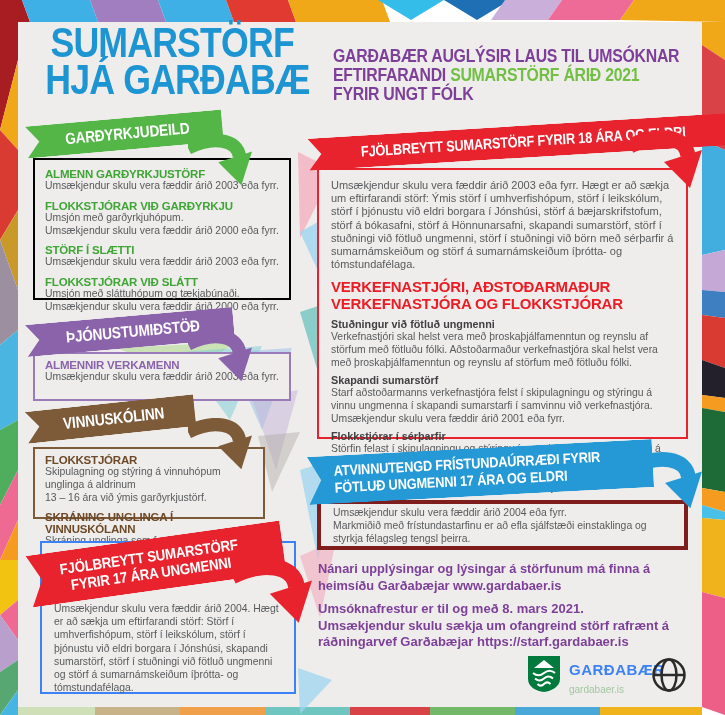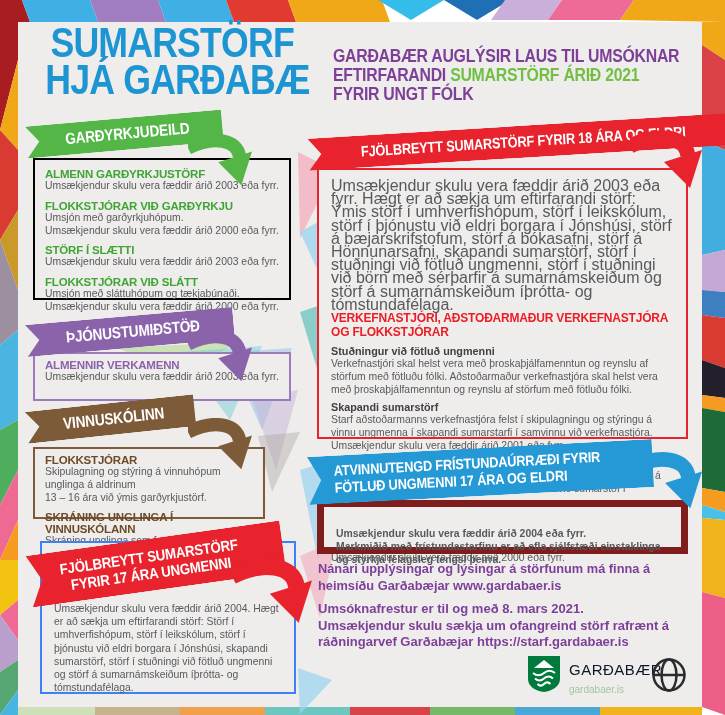--- a/index.html
+++ b/index.html
@@ -34,47 +34,47 @@
   #rib-fristund{left:308px;top:448px;background:#2599d6;transform:rotate(-3deg);
                font-size:14.5px;line-height:17px;padding:7px 16px 7px 26px;}
 
   
   .box{position:absolute;background:#eeedec;z-index:3;box-sizing:border-box;color:#58595b;}
   #box-garden{left:33px;top:158px;width:258px;height:142px;border:2px solid #000000;padding:8px 10px;}
   #box-service{left:33px;top:352px;width:258px;height:49px;border:2px solid #9a7ab8;padding:5px 10px;}
   #box-work{left:33px;top:447px;width:232px;height:72px;border:2px solid #7d5a38;padding:5px 10px;}
   #box-youth17{left:40px;top:541px;width:256px;height:153px;border:2px solid #3b82f6;}
   #box-adult18{left:317px;top:168px;width:371px;height:271px;border:2px solid #e8232e;padding:9px 12px;}
-  #box-fristund{left:317px;top:500px;width:371px;height:50px;border:7px solid #7f1d1d;padding:20px 12px;font-weight:bold;}
+  #box-fristund{left:317px;top:500px;width:371px;height:50px;border:4px solid #7f1d1d;padding:2px 12px;}
 
   .item{margin-bottom:7px;}
   .item-head{font-weight:700;font-size:11.5px;letter-spacing:-0.2px;}
   .g .item-head{color:#3fa535;}
   .p .item-head{color:#8a63aa;}
   .b .item-head{color:#6d4927;}
   .item-body{font-size:10.4px;line-height:12.8px;color:#58595b;}
 
   .y17-text{position:absolute;left:12px;top:59px;right:10px;font-size:10.4px;line-height:13.2px;color:#58595b;}
 
-  .intro18{font-size:16px;line-height:13.2px;}
-  .red-heading{color:#ed1c24;font-weight:700;font-size:12px;letter-spacing:-0.2px;margin-bottom:6px;}
+  .intro18{font-size:11px;line-height:13.2px;margin-bottom:7px;}
+  .red-heading{color:#ed1c24;font-weight:700;font-size:15px;letter-spacing:-0.2px;margin-bottom:6px;}
   .sub{margin-bottom:5px;}
   .sub-head{font-weight:700;font-size:10.8px;color:#414042;}
   .sub-body{font-size:10.4px;line-height:13px;}
 
   .fr-body{font-size:10.4px;line-height:13.2px;}
 
   
   .footer-info{position:absolute;left:318px;top:561px;width:374px;font-size:12.8px;line-height:16.5px;
                font-weight:700;color:#7d3f98;z-index:3;}
   .footer-deadline{position:absolute;left:318px;top:601px;width:374px;font-size:13px;line-height:16.5px;
                font-weight:700;color:#7d3f98;z-index:3;}
   .logo{position:absolute;left:527px;top:655px;display:flex;align-items:flex-start;z-index:3;}
   .logo-texts{margin-left:8px;padding-top:6px;}
-  .logo-name{color:#0f172a;font-weight:400;font-size:15px;letter-spacing:0.5px;}
+  .logo-name{color:#3b82f6;font-weight:700;font-size:15px;letter-spacing:0.5px;}
   .logo-sub{color:#a2c6a0;font-size:10px;margin-top:6px;}
   .globe{position:absolute;left:651px;top:657px;z-index:3;}
 </style>
 </head>
 <body>
 
 <div class="poster">
 
   <svg class="bg-svg" width="725" height="715" viewBox="0 0 725 715">
 

